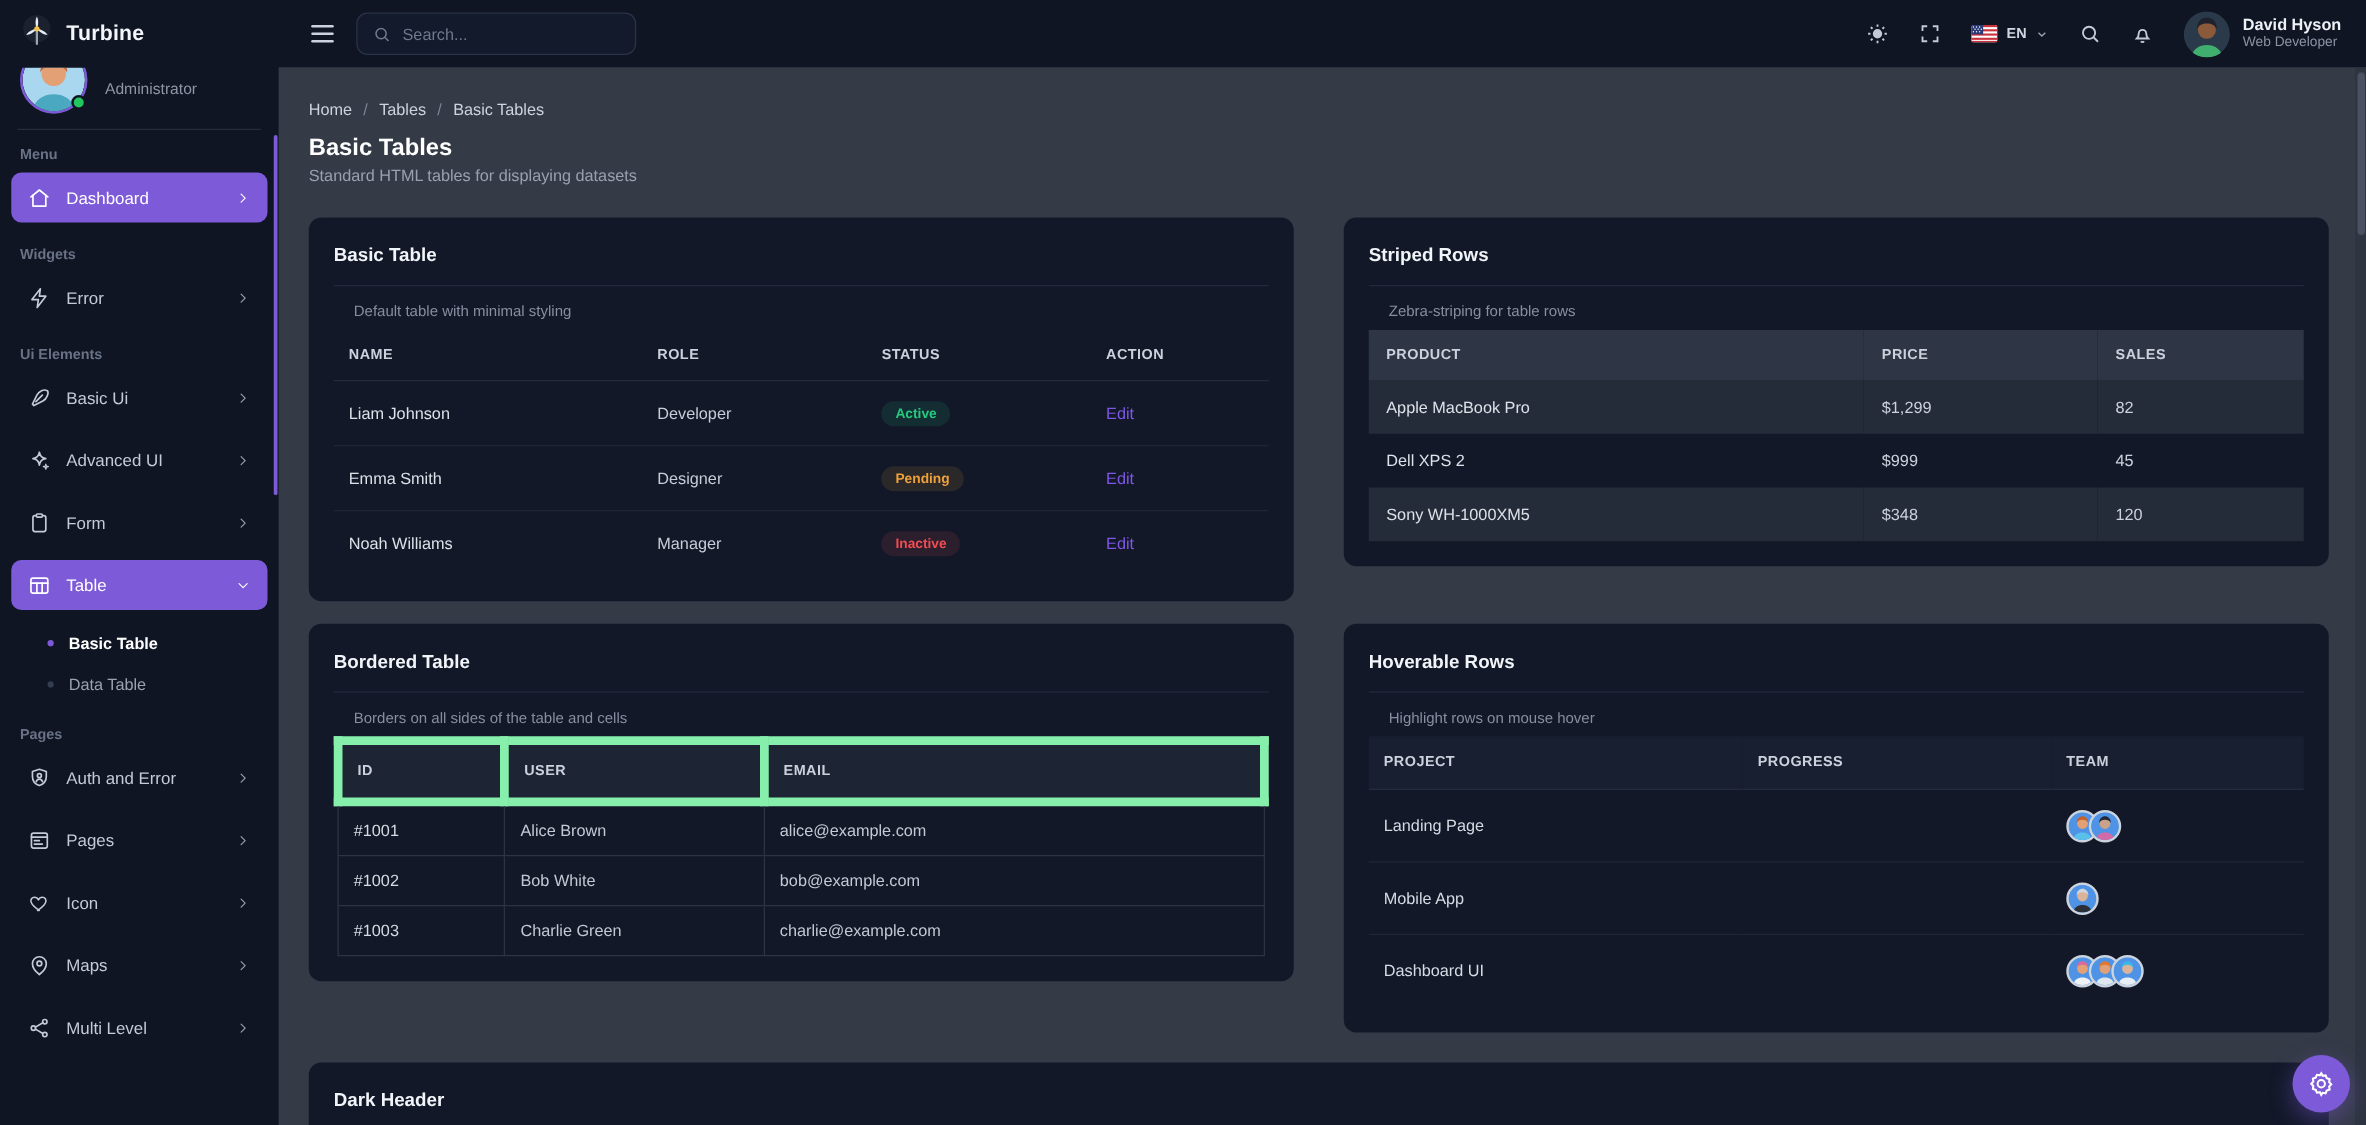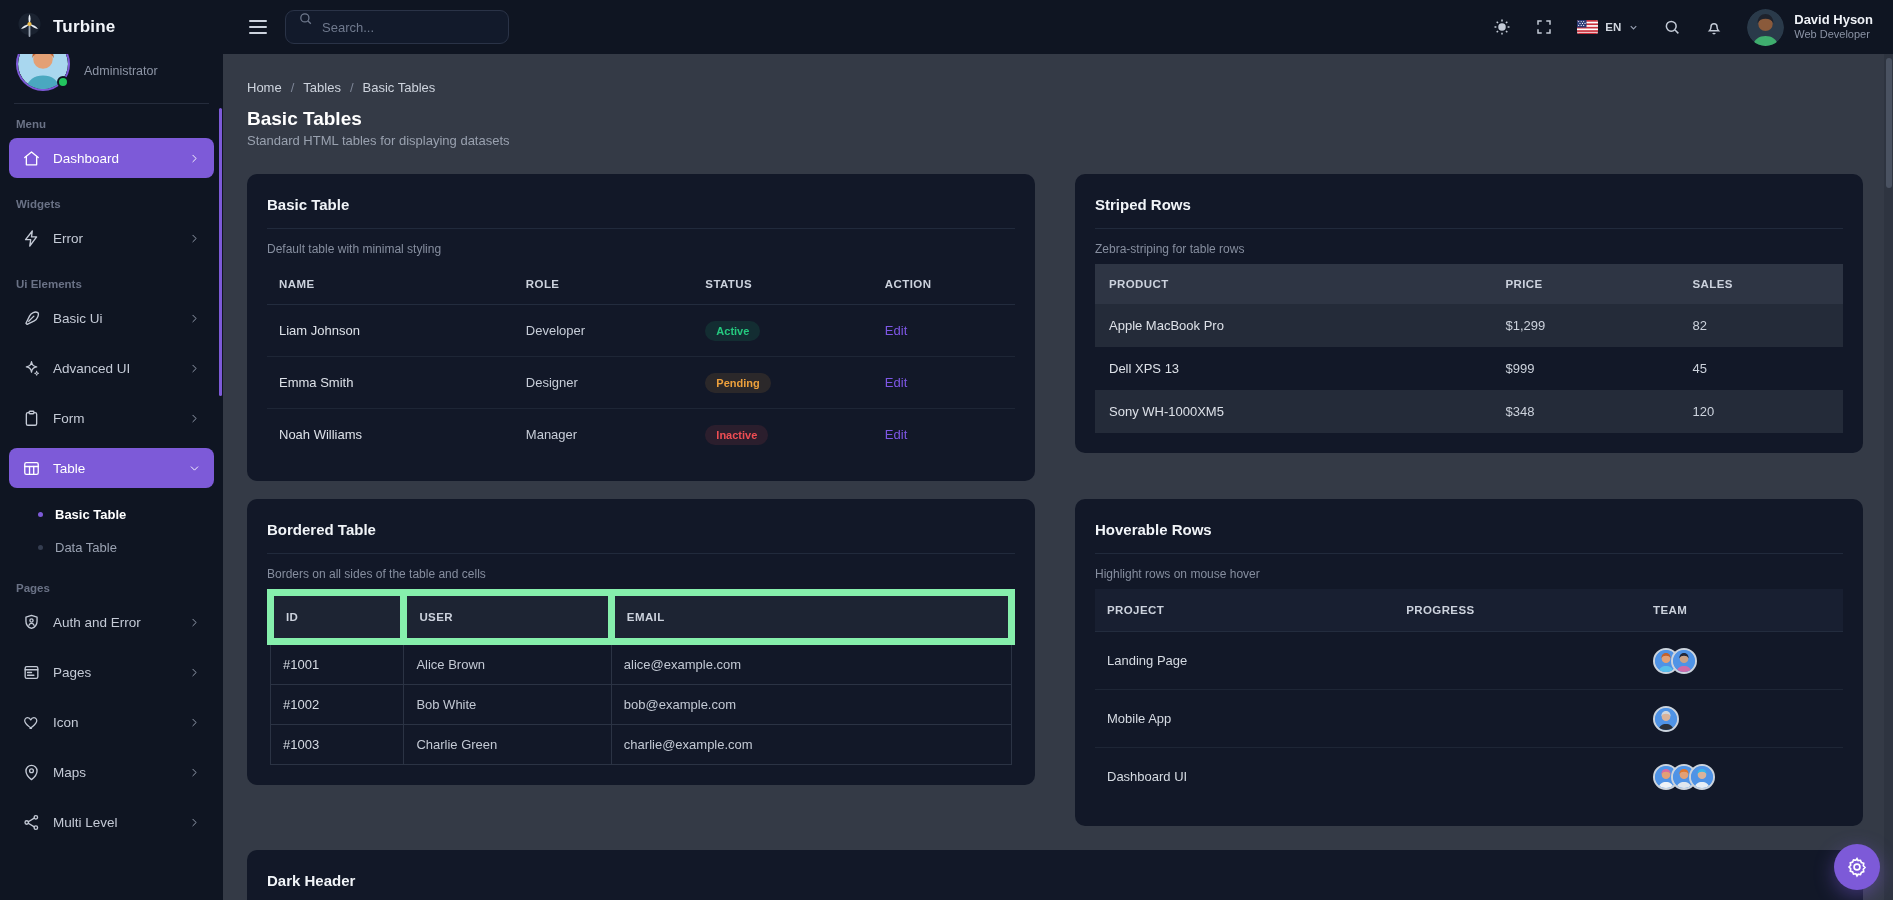--- a/index.html
+++ b/index.html
@@ -32,21 +32,21 @@
   .nav-sub.active { color:#ffffff; font-weight:700; }
   .nav-sub.active .dot { background:#7d5ad8; }
   .sub-gap { height:8px; }
   .side-thumb { position:absolute; right:1px; top:108px; width:3px; height:288px; border-radius:2px; background:#7d5ad8; }
 
   
   .right { flex:1; display:flex; flex-direction:column; min-width:0; }
   .topbar { height:54px; background:#0f1522; display:flex; align-items:center; gap:18px; padding:0 20px 0 26px; flex-shrink:0; }
   .burger { display:flex; flex-direction:column; gap:4px; cursor:pointer; }
   .burger i { display:block; width:18px; height:2px; background:#cdd3de; border-radius:1px; }
-  .search-box { width:224px; height:34px; border:1px solid #2a3347; background:#121a2b; border-radius:9px; display:flex; gap:9px; padding:0 12px; }
+  .search-box { width:224px; height:34px; border:1px solid #2a3347; background:#121a2b; border-radius:9px; display:flex; align-items:center; gap:9px; padding:0 12px; }
   .search-box svg { width:15px; height:15px; color:#6f798d; flex-shrink:0; }
   .search-box input { background:transparent; border:none; outline:none; color:#aeb6c6; font-size:13px; width:100%; font-family:"Liberation Sans",sans-serif; }
   .search-box input::placeholder { color:#6f798d; }
   .top-right { margin-left:auto; display:flex; align-items:center; gap:24px; }
   .icon-btn { color:#c3cad6; display:flex; align-items:center; cursor:pointer; }
   .icon-btn svg { width:18px; height:18px; }
   .lang { display:flex; align-items:center; gap:7px; cursor:pointer; }
   .lang-flag svg { width:21px; height:14px; border-radius:2px; display:block; }
   .lang-code { font-size:11.5px; font-weight:700; color:#d2d7e0; }
   .lang .chev svg { width:11px; height:11px; }
@@ -60,21 +60,21 @@
   .content { flex:1; background:#343a46; padding:26px 30px 0 24px; overflow:hidden; position:relative; }
   .breadcrumb { display:flex; gap:9px; font-size:13px; color:#ced4de; align-items:center; }
   .breadcrumb .sep { color:#7d8596; }
   .page-title { margin-top:13px; font-size:19px; font-weight:700; color:#ffffff; }
   .page-sub { margin-top:3px; font-size:13px; color:#99a1af; }
   .grid { display:flex; gap:40px; margin-top:26px; }
   .col { flex:1; min-width:0; display:flex; flex-direction:column; }
   .card { background:#121828; border-radius:10px; padding:18px 20px 20px; }
   .card-title { font-size:15px; font-weight:700; color:#f1f4f8; padding-top:4px; }
   .card-div { height:1px; background:#212a3c; margin-top:15px; }
-  .card-sub { font-size:12px; color:#868e9f; margin:13px 0 8px; }
+  .card-sub { font-size:12px; color:#868e9f; margin:13px 16px 8px; }
   table { width:100%; border-collapse:collapse; table-layout:fixed; }
   th { text-align:left; font-size:11.5px; font-weight:700; letter-spacing:.4px; color:#ccd2dd; }
   td { font-size:13px; color:#c7cdd8; }
 
   .t-basic th { padding:14px 12px; border-bottom:1px solid #232c3e; }
   .t-basic td { padding:0 12px; height:52px; border-bottom:1px solid #1e2636; }
   .t-basic tr:last-child td { border-bottom:none; }
   .t-basic td.cell-name { color:#dde1e8; }
   .pill { display:inline-block; padding:4px 11px; border-radius:20px; font-size:11px; font-weight:600; }
   .edit-link { color:#7e57e6; font-size:13px; cursor:pointer; }
@@ -521,21 +521,21 @@
                 <th>SALES</th>
               </tr>
                 </thead>
               <tbody id="tb-striped">
                   <tr class="zebra">
                     <td class="cell-name">Apple MacBook Pro</td>
                     <td>$1,299</td>
                     <td>82</td>
                   </tr>
                   <tr class="">
-                    <td class="cell-name">Dell XPS 13</td>
+                    <td class="cell-name">Dell XPS 2</td>
                     <td>$999</td>
                     <td>45</td>
                   </tr>
                   <tr class="zebra">
                     <td class="cell-name">Sony WH-1000XM5</td>
                     <td>$348</td>
                     <td>120</td>
                   </tr>
                 </tbody>
             </table>

